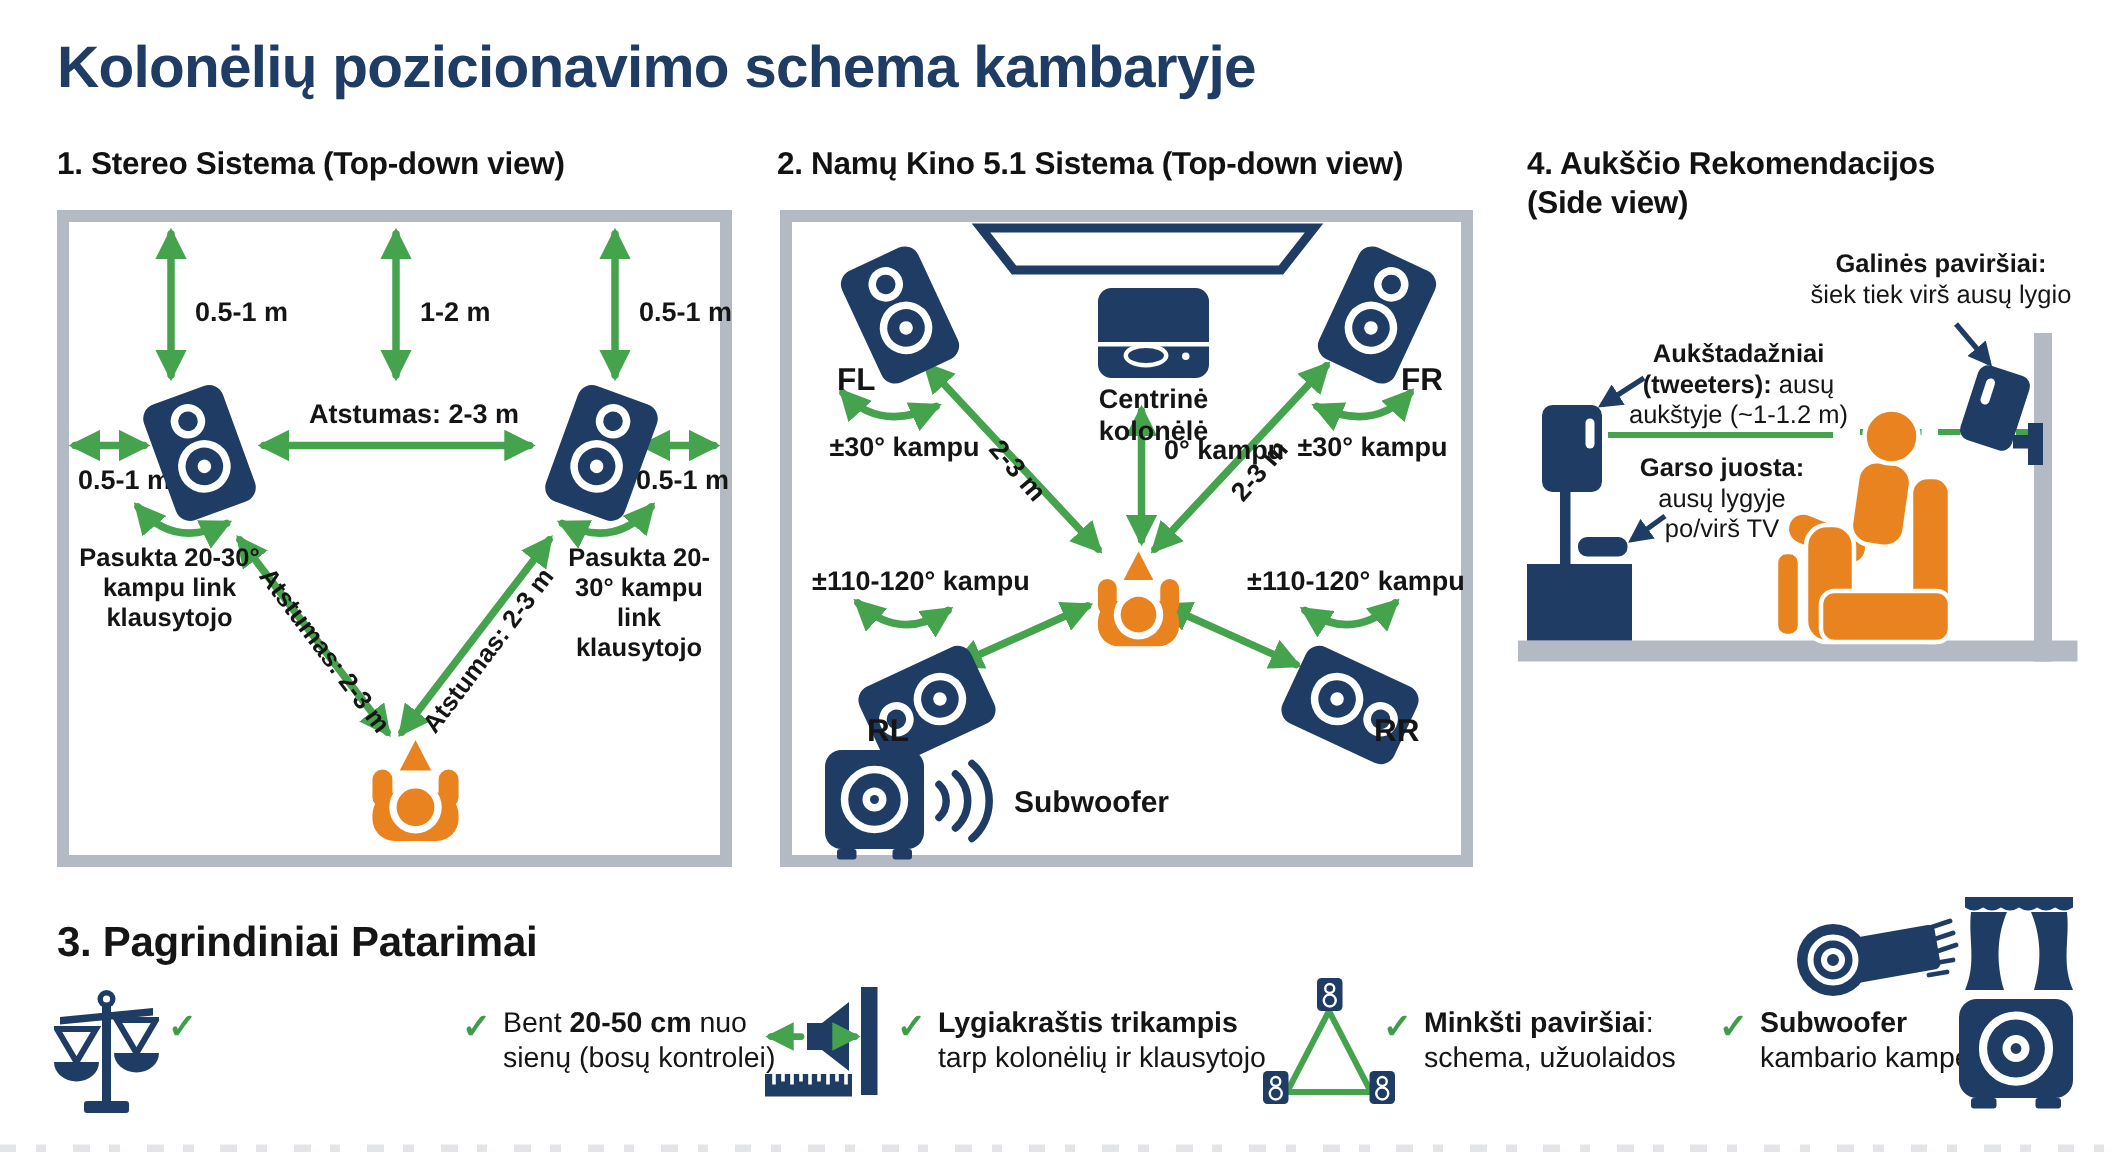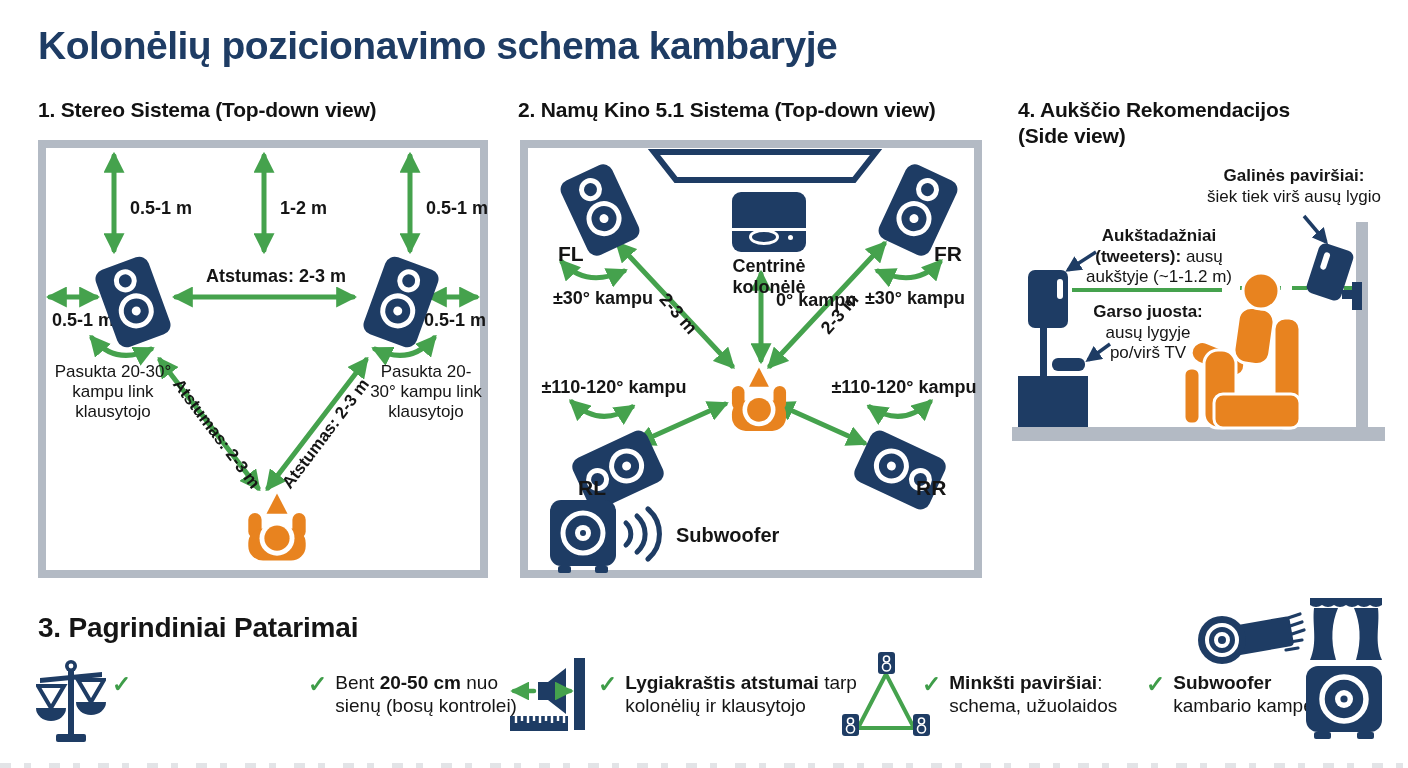--- a/index.html
+++ b/index.html
@@ -7,21 +7,21 @@
           font-family:"Liberation Sans",sans-serif;color:#151515;}
   .abs{position:absolute;}
   .title{position:absolute;left:38px;top:24px;font-size:39px;font-weight:800;
          color:#1e3c64;letter-spacing:-0.5px;}
   .phead{position:absolute;font-size:21px;font-weight:700;color:#121212;letter-spacing:-0.2px;}
   .room{position:absolute;background:#fff;border:8px solid #b3bac4;box-sizing:border-box;}
   .room svg.overlay{position:absolute;left:-8px;top:-8px;}
   .meas{position:absolute;font-size:18px;font-weight:600;white-space:nowrap;}
   .measC{position:absolute;font-size:18px;font-weight:700;text-align:center;}
   .rot{position:absolute;font-size:17px;font-weight:700;white-space:nowrap;}
-  .toe{position:absolute;font-size:17px;font-weight:400;text-align:center;line-height:1.18;}
+  .toe{position:absolute;font-size:17px;font-weight:700;text-align:center;line-height:1.18;}
   .spklabel{position:absolute;font-size:21px;font-weight:700;}
   .spk{position:absolute;width:56px;height:82px;background:#1e3c64;border-radius:10px;}
   .spk .tw{position:absolute;top:7px;left:50%;transform:translateX(-50%);width:13px;height:13px;
            border:5px solid #fff;border-radius:50%;box-sizing:content-box;}
   .spk .wf{position:absolute;top:33px;left:50%;transform:translateX(-50%);width:25px;height:25px;
            border:5px solid #fff;border-radius:50%;box-sizing:content-box;}
   .spk .wf::after{content:"";position:absolute;inset:0;margin:auto;width:9px;height:9px;
            background:#fff;border-radius:50%;}
   .cc{position:absolute;width:74px;height:60px;background:#1e3c64;border-radius:9px;}
   .cc::before{content:"";position:absolute;left:0;right:0;top:60%;height:3px;background:#fff;}
@@ -290,21 +290,21 @@
         <line x1="38" y1="60" x2="38" y2="65"></line>
       <line x1="44" y1="60" x2="44" y2="67"></line>
         <line x1="50" y1="60" x2="50" y2="65"></line>
       <line x1="56" y1="60" x2="56" y2="67"></line>
     </g>
   </svg>
 
   <div class="tip" style="left:598px;top:672px;width:265px;">
     <span class="check">✓</span>
     <div class="txt" style="width:238px;">
-      <span></span><span class="b">Lygiakraštis atstumai</span><span> tarp kolonėlių ir klausytojo</span>
+      <span></span><span class="b">Lygiakraštis trikampis</span><span> tarp kolonėlių ir klausytojo</span>
     </div>
   </div>
 
   <svg class="abs" style="left:842px;top:652px;" width="88" height="92" viewBox="0 0 88 92">
     <polygon points="44,22 16,76 72,76" fill="none" stroke="#45a24d" stroke-width="4"></polygon>
     <g>
       <rect x="36" y="0" width="17" height="22" rx="3" fill="#1e3c64"></rect>
       <circle cx="44.5" cy="7" r="3" fill="none" stroke="#fff" stroke-width="1.6"></circle>
       <circle cx="44.5" cy="15" r="4" fill="none" stroke="#fff" stroke-width="1.6"></circle>
     </g>

